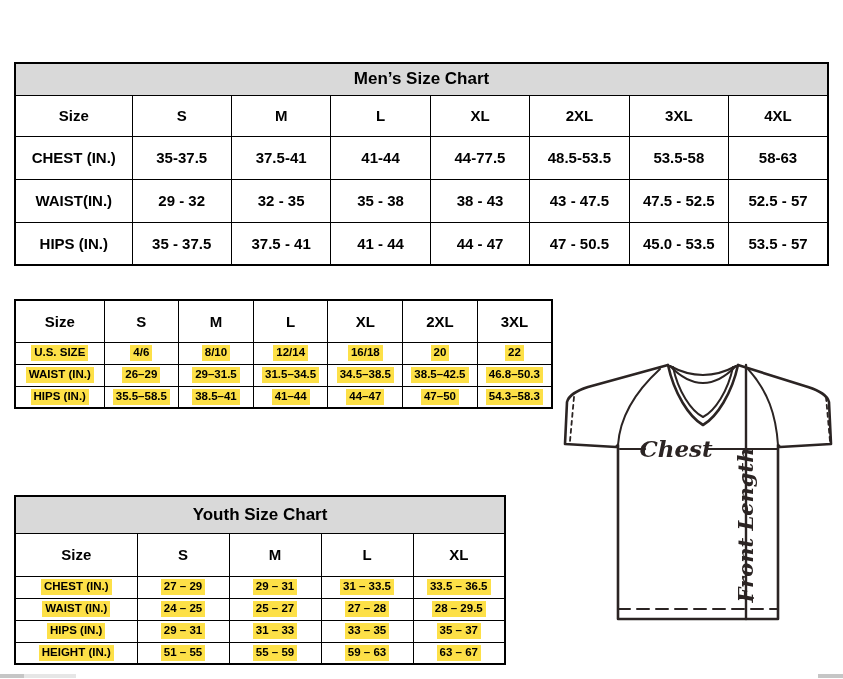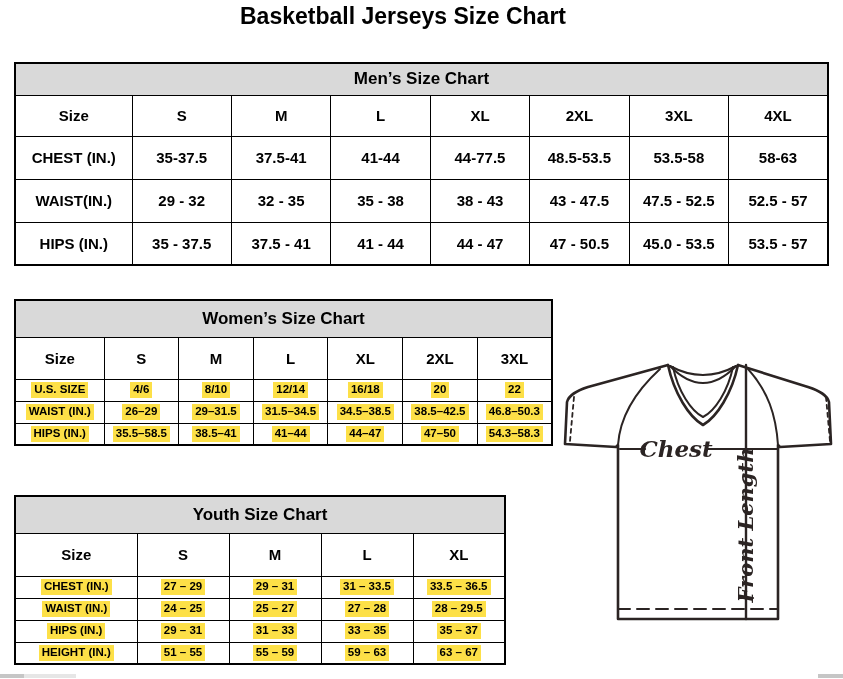--- a/index.html
+++ b/index.html
@@ -44,21 +44,20 @@
   
   .sb-track{position:absolute;left:0;bottom:1px;width:76px;height:4px;background:#e6e6e6;}
   .sb-thumb{position:absolute;left:0;bottom:1px;width:24px;height:4px;background:#c6c6c6;}
   .sb-right{position:absolute;right:0;bottom:1px;width:25px;height:4px;background:#c6c6c6;}
 </style>
 </head>
 <body>
 
 <div class="page">
 
-  <div class="title">Basketball Jerseys Size Chart</div>
 
   <table id="mens">
     <colgroup>
         <col class="c0">
         <col span="7">
       </colgroup>
     <tbody>
         <tr class="band">
           <td colspan="8">Men’s Size Chart</td>
         </tr>
@@ -104,23 +103,20 @@
     </tr>
   </tbody>
     </table>
 
   <table id="womens">
     <colgroup>
         <col class="c0">
         <col span="6">
       </colgroup>
     <tbody>
-        <tr class="band">
-          <td colspan="7">Women’s Size Chart</td>
-        </tr>
     <tr class="hdr">
       <td>Size</td>
       <td>S</td>
       <td>M</td>
       <td>L</td>
       <td>XL</td>
       <td>2XL</td>
       <td>3XL</td>
     </tr>
     <tr class="data">

